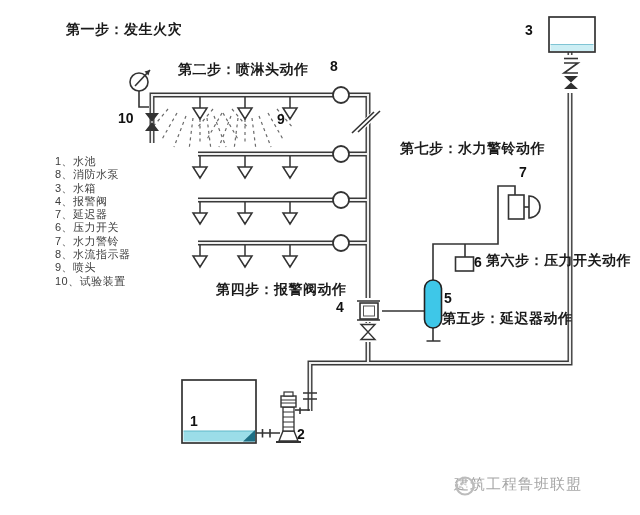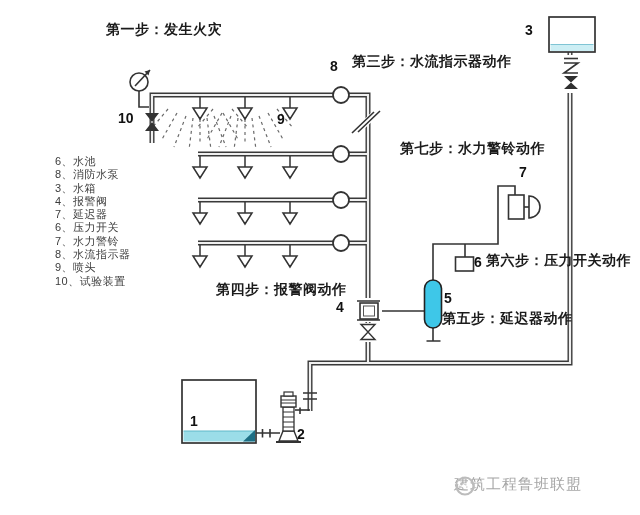--- a/index.html
+++ b/index.html
@@ -8,21 +8,21 @@
   .stage svg{position:absolute;left:0;top:0;}
   .txt{position:absolute;white-space:nowrap;}
   .step{font-weight:bold;font-size:14px;color:#1b1b1b;letter-spacing:0.5px;}
   .num{font-size:14px;font-weight:600;color:#111;}
   .sys-label{left:17px;top:136px;font-size:11px;color:#4a4a4a;letter-spacing:1px;}
   .legend{position:absolute;left:55px;top:155px;font-size:11px;color:#3c3c3c;line-height:13.3px;letter-spacing:0.5px;}
   .footer-title{left:242px;top:470px;font-size:21px;font-weight:bold;color:#2e2e2e;letter-spacing:2px;}
   .watermark{position:absolute;left:454px;top:475px;display:flex;align-items:center;gap:5px;}
   .watermark-text{font-size:15px;color:#a6a6a6;letter-spacing:1px;}
   
-  .s1{left:66px;top:21px;margin-left:40px;}  .s2{left:178px;top:61px;} .s3{left:352px;top:53px;}
+  .s1{left:66px;top:21px;}  .s2{left:178px;top:61px;} .s3{left:352px;top:53px;}
   .s4{left:216px;top:281px;}.s5{left:442px;top:310px;text-align:right;}.s6{left:486px;top:252px;}
   .s7{left:400px;top:140px;}.s8{left:319px;top:402px;}
   
   .n1{left:190px;top:413px;} .n2{left:297px;top:426px;} .n3{left:525px;top:22px;}
   .n4{left:336px;top:299px;} .n5{left:444px;top:290px;} .n6{left:474px;top:254px;}
   .n7{left:519px;top:164px;} .n8{left:330px;top:58px;}  .n9{left:277px;top:111px;}
   .n10{left:118px;top:110px;}
 </style>
 </head>
 <body>
@@ -135,39 +135,39 @@
       <path d="M276,442 H301" stroke-width="2" fill="none"></path>
       <rect x="283" y="407" width="11" height="24" stroke-width="1.3"></rect>
       <path d="M283,412 H294 M283,417 H294 M283,422 H294 M283,427 H294" stroke-width="1" fill="none"></path>
       <rect x="281" y="396" width="15" height="11" stroke-width="1.4"></rect>
       <path d="M281,400 H296 M281,403 H296" stroke-width="1" fill="none"></path>
       <rect x="284" y="392" width="9" height="4" stroke-width="1.2"></rect>
     </g>
   </svg>
 
   <div class="txt step s1">第一步：发生火灾</div>
-  <div class="txt step s3">第三步：水流指示器动作</div>
+  <div class="txt step s2">第二步：喷淋头动作</div>
   <div class="txt step s4">第四步：报警阀动作</div>
   <div class="txt step s5">第五步：延迟器动作</div>
   <div class="txt step s6">第六步：压力开关动作</div>
   <div class="txt step s7">第七步：水力警铃动作</div>
 
   <div class="txt num n1">1</div>
   <div class="txt num n2">2</div>
   <div class="txt num n3">3</div>
   <div class="txt num n4">4</div>
   <div class="txt num n5">5</div>
   <div class="txt num n6">6</div>
   <div class="txt num n7">7</div>
   <div class="txt num n8">8</div>
   <div class="txt num n9">9</div>
   <div class="txt num n10">10</div>
 
   <div class="legend">
-    <div>6、水池</div>
+    <div>1、水池</div>
     <div>8、消防水泵</div>
     <div>3、水箱</div>
     <div>4、报警阀</div>
     <div>7、延迟器</div>
     <div>6、压力开关</div>
     <div>7、水力警铃</div>
     <div>8、水流指示器</div>
     <div>9、喷头</div>
     <div>10、试验装置</div>
   </div>

